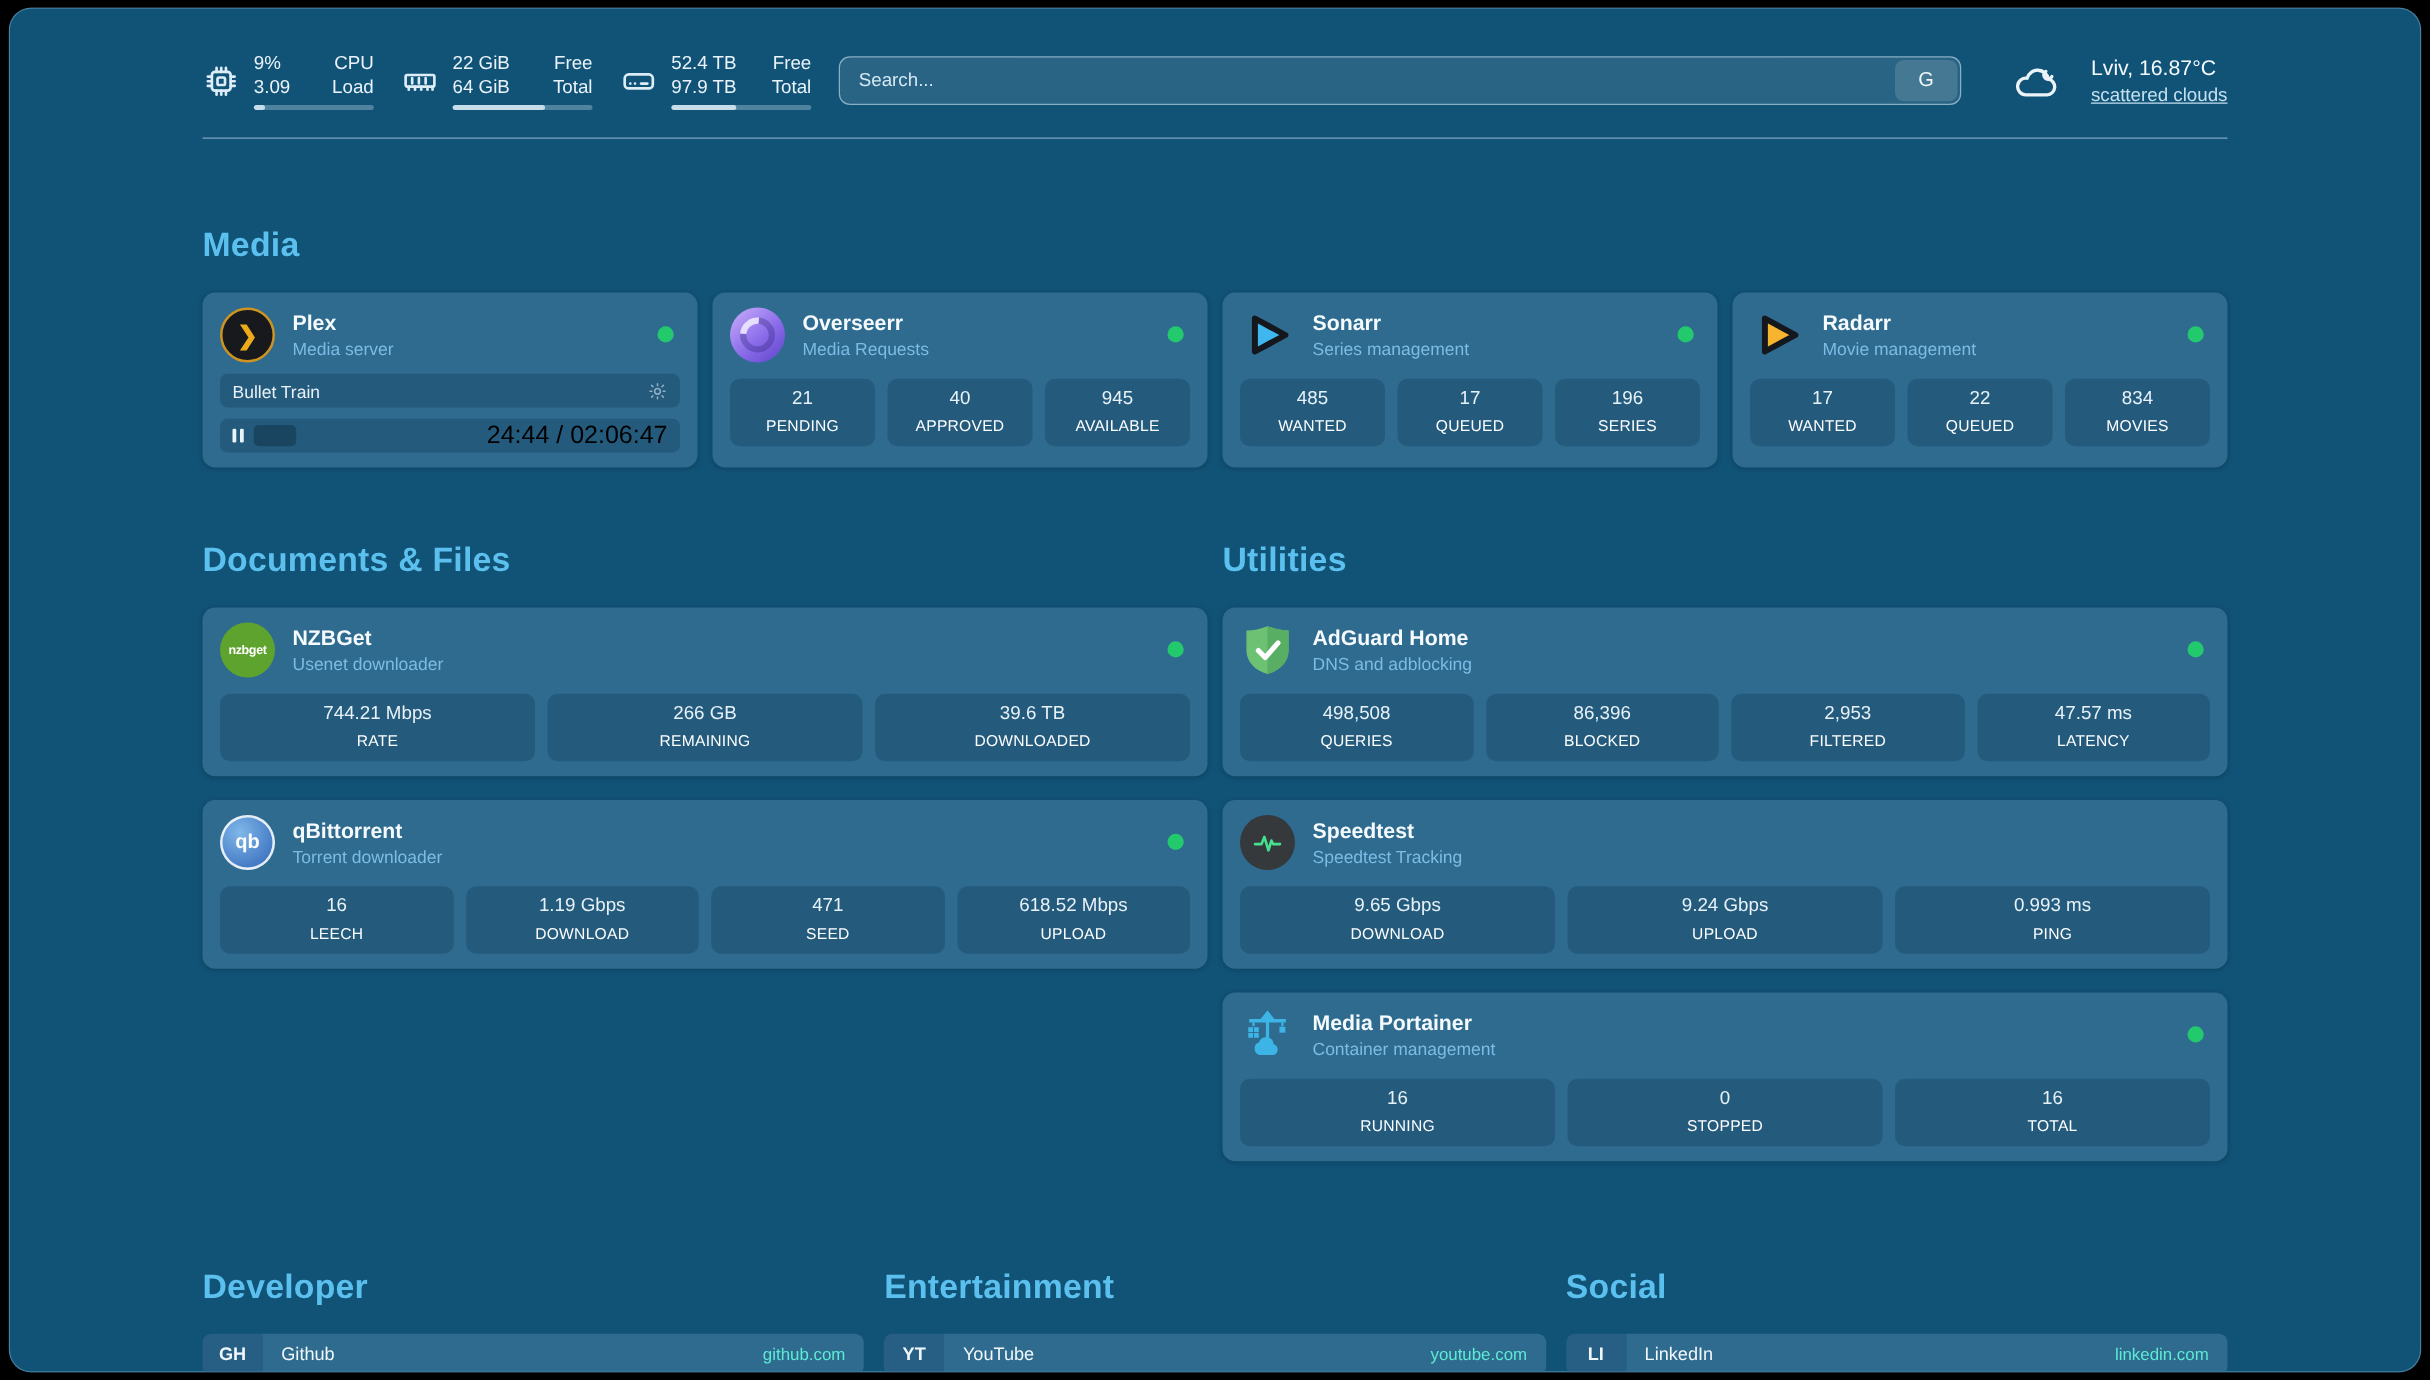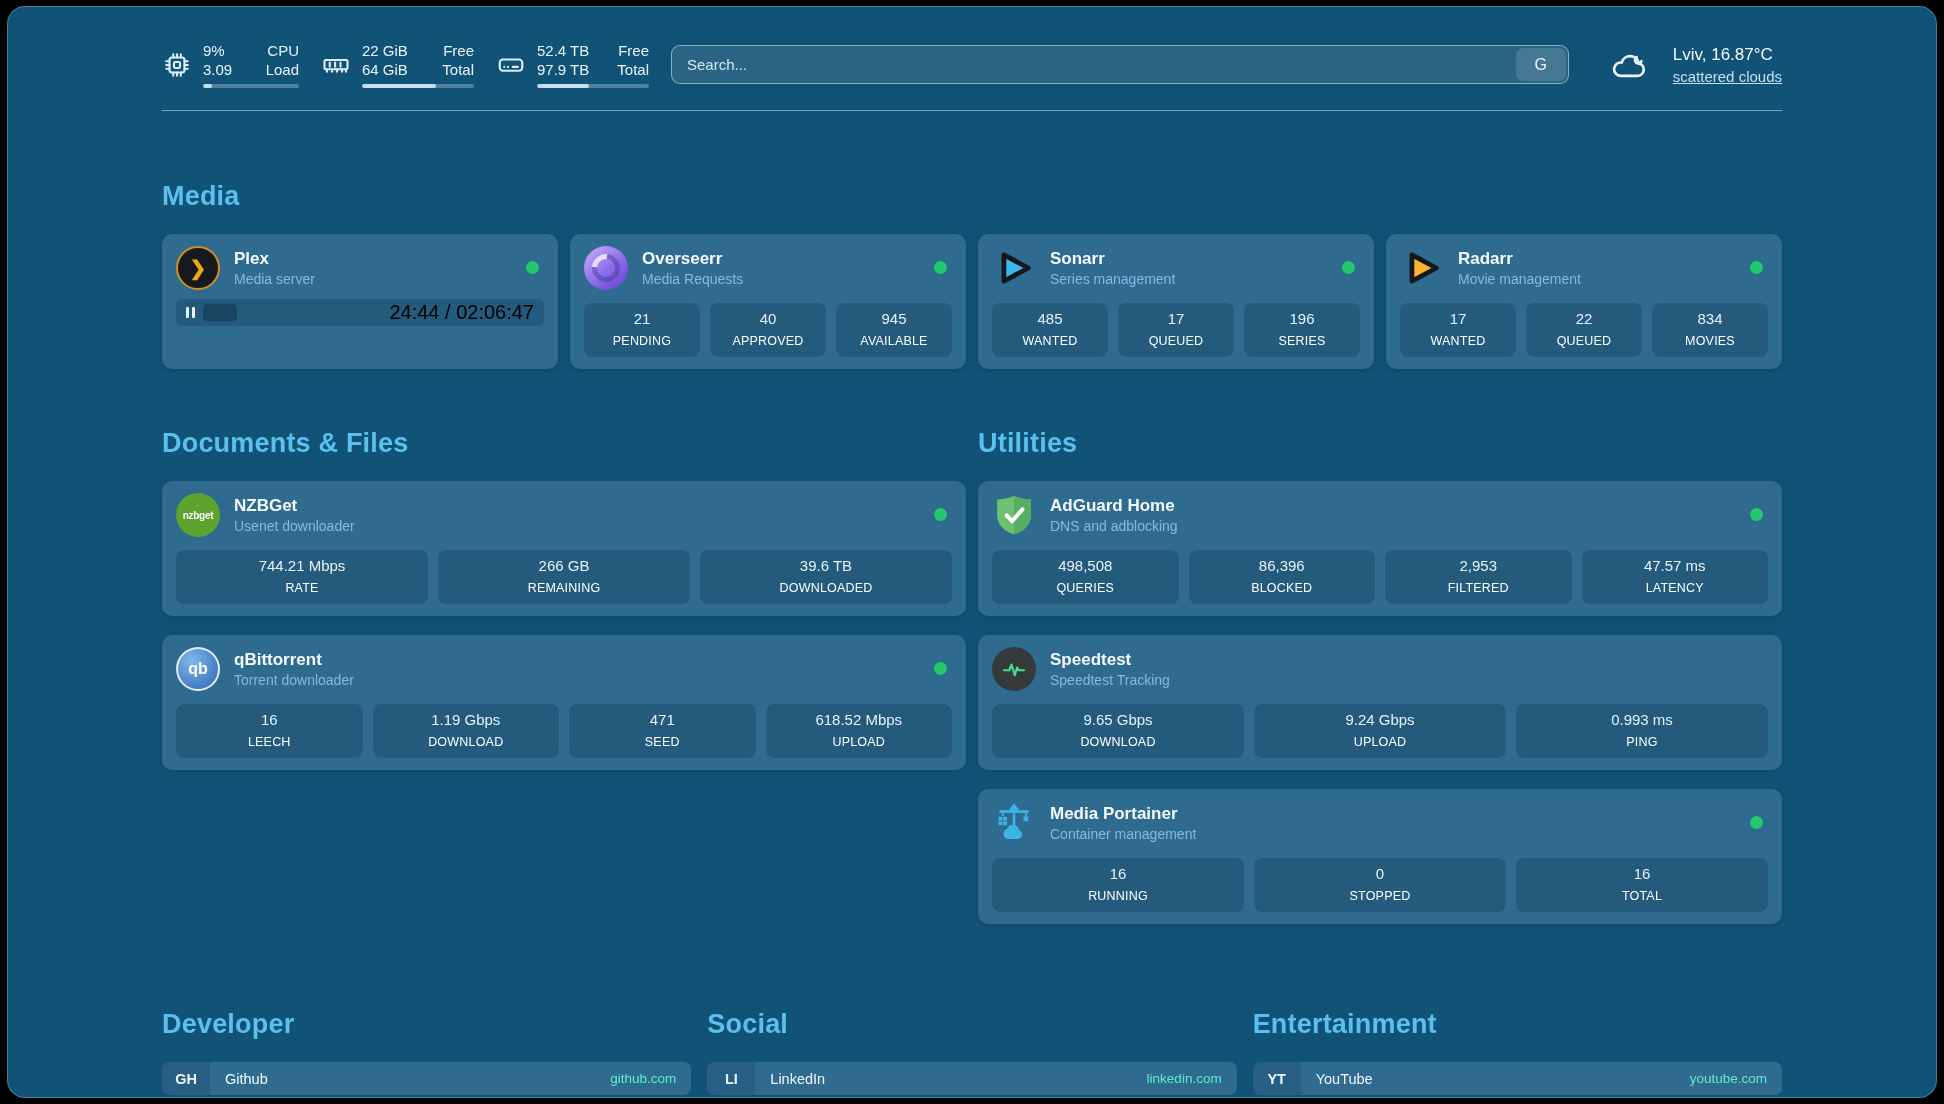--- a/index.html
+++ b/index.html
@@ -221,20 +221,29 @@
 
       <div class="card">
         <span class="status-dot"></span>
         <div class="card-head">
           <div class="app-icon icon-plex">❯</div>
           <div class="card-titles">
             <div class="title">Plex</div>
             <div class="subtitle">Media server</div>
           </div>
         </div>
+        <div class="plex-row plex-now">
+          <span>Bullet Train</span>
+          <span class="gear">
+            <svg viewBox="0 0 24 24" fill="none" stroke="currentColor" stroke-width="1.9" stroke-linecap="round">
+              <circle cx="12" cy="12" r="3.4"></circle>
+              <path d="M12 5.2V3M12 21v-2.2M5.2 12H3m18 0h-2.2M6.6 6.6 5 5m14 14-1.6-1.6M17.4 6.6 19 5M5 19l1.6-1.6"></path>
+            </svg>
+          </span>
+        </div>
         <div class="plex-row">
           <span class="pause">
                 <span></span>
                 <span></span>
               </span>
           <span class="plex-progress-wrap">
             <span class="plex-progress" style="width: 19.5%;"></span>
           </span>
           <span class="plex-time">24:44 / 02:06:47</span>
         </div>
@@ -505,42 +514,42 @@
           <div class="bm-body">
             <span class="bm-name">Github</span>
             <span class="bm-url">github.com</span>
           </div>
         </div>
 
       </div>
     </div>
 
     <div>
+      <h2 class="section-title">Entertainment</h2>
+      <div class="bm-list">
+        <div class="bm-item">
+          <div class="bm-abbr">YT</div>
+          <div class="bm-body">
+            <span class="bm-name">YouTube</span>
+            <span class="bm-url">youtube.com</span>
+          </div>
+        </div>
+
+      </div>
+    </div>
+
+    <div>
       <h2 class="section-title">Social</h2>
       <div class="bm-list">
         <div class="bm-item">
           <div class="bm-abbr">LI</div>
           <div class="bm-body">
             <span class="bm-name">LinkedIn</span>
             <span class="bm-url">linkedin.com</span>
           </div>
         </div>
 
       </div>
     </div>
-
-    <div>
-      <h2 class="section-title">Entertainment</h2>
-      <div class="bm-list">
-        <div class="bm-item">
-          <div class="bm-abbr">YT</div>
-          <div class="bm-body">
-            <span class="bm-name">YouTube</span>
-            <span class="bm-url">youtube.com</span>
-          </div>
-        </div>
-
-      </div>
-    </div>
   </div>
 
 </div>
 </div>
 
 </body></html>

